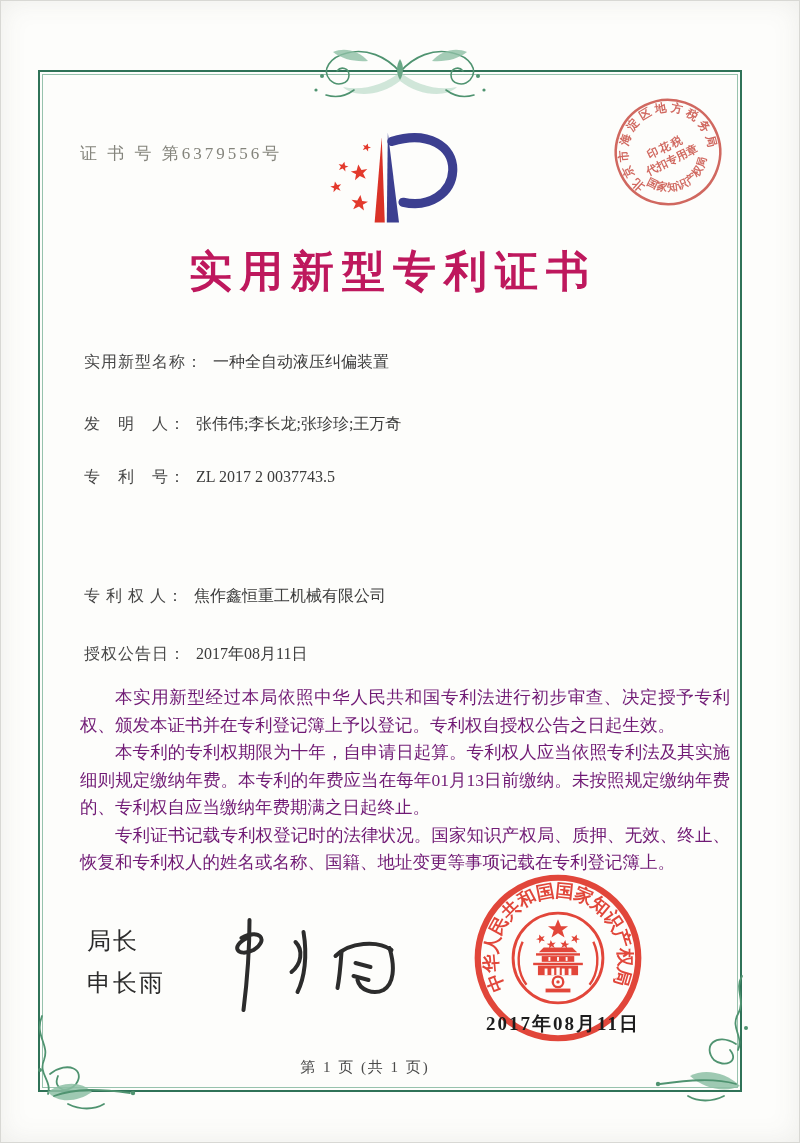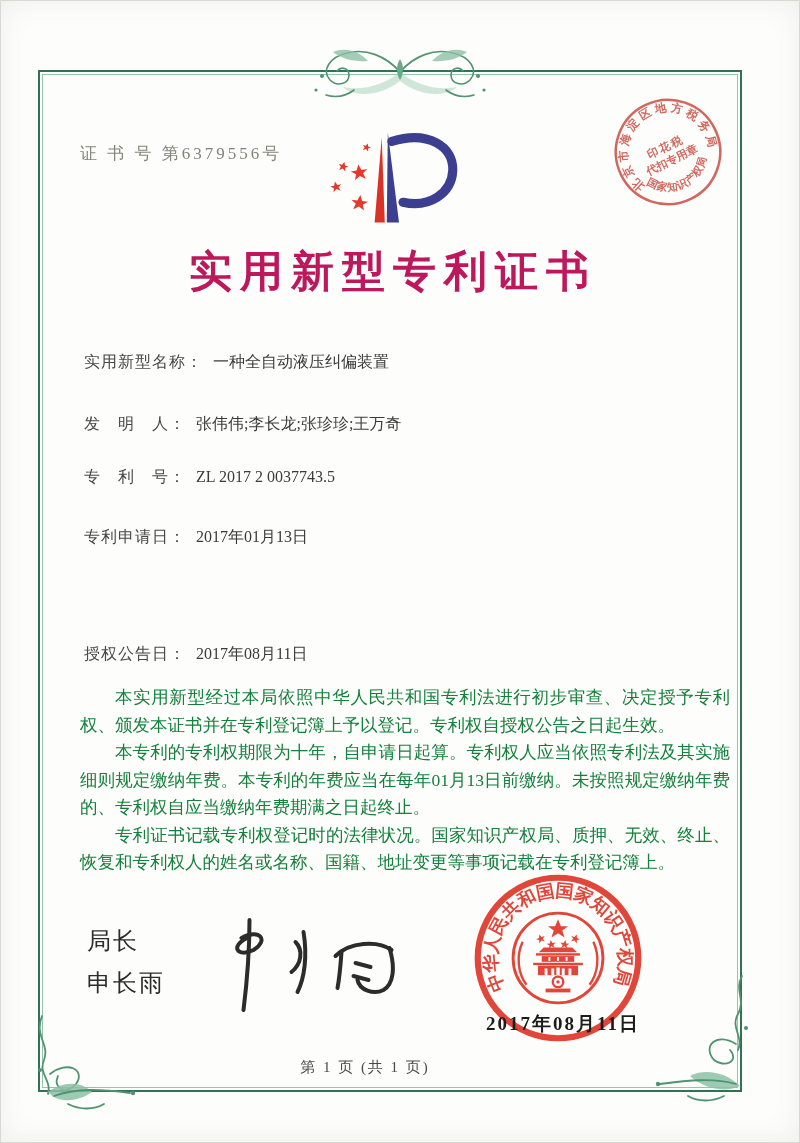--- a/index.html
+++ b/index.html
@@ -30,21 +30,21 @@
   .title{
     position:absolute;left:0;top:243px;width:786px;text-align:center;
     font-size:43px;font-weight:700;letter-spacing:8px;color:#be185d;
   }
   .field-row{position:absolute;left:84px;white-space:nowrap;font-size:16px;color:#424242;}
   .field-row .lab{letter-spacing:1px;color:#474747;}
   .field-row .val{margin-left:6px;color:#3b3b3b;}
   .r1{top:352px}.r2{top:414px}.r3{top:467px}.r4{top:527px}.r5{top:586px}.r6{top:644px}
   .body-text{
     position:absolute;left:80px;top:684px;width:650px;
-    font-size:17.5px;line-height:27.5px;color:#15803d;text-align:justify;
+    font-size:17.5px;line-height:27.5px;color:#701a75;text-align:justify;
   }
   .body-text p{margin:0;text-indent:2em;}
   .signer{position:absolute;left:87px;top:925px;font-size:24px;color:#2c2c2c;}
   .signer div{margin-bottom:10px;letter-spacing:2px;}
   .seal-date{
     position:absolute;left:486px;top:1011px;
     font-size:19px;letter-spacing:2px;color:#1c1c1c;font-weight:600;
   }
   .footer{
     position:absolute;left:0;top:1058px;width:730px;text-align:center;
@@ -146,23 +146,23 @@
     <span class="val">一种全自动液压纠偏装置</span>
   </div>
   <div class="field-row r2">
     <span class="lab">发　明　人：</span>
     <span class="val">张伟伟;李长龙;张珍珍;王万奇</span>
   </div>
   <div class="field-row r3">
     <span class="lab">专　利　号：</span>
     <span class="val">ZL 2017 2 0037743.5</span>
   </div>
-  <div class="field-row r4">
-    <span class="lab">专利申请日：</span>
-    <span class="val">2017年01月13日</span>
+  <div class="field-row r5">
+    <span class="lab">专 利 权 人：</span>
+    <span class="val">焦作鑫恒重工机械有限公司</span>
   </div>
   <div class="field-row r6">
     <span class="lab">授权公告日：</span>
     <span class="val">2017年08月11日</span>
   </div>
 
   <div class="body-text">
     <p>本实用新型经过本局依照中华人民共和国专利法进行初步审查、决定授予专利权、颁发本证书并在专利登记簿上予以登记。专利权自授权公告之日起生效。</p>
     <p>本专利的专利权期限为十年，自申请日起算。专利权人应当依照专利法及其实施细则规定缴纳年费。本专利的年费应当在每年01月13日前缴纳。未按照规定缴纳年费的、专利权自应当缴纳年费期满之日起终止。</p>
     <p>专利证书记载专利权登记时的法律状况。国家知识产权局、质押、无效、终止、恢复和专利权人的姓名或名称、国籍、地址变更等事项记载在专利登记簿上。</p>

